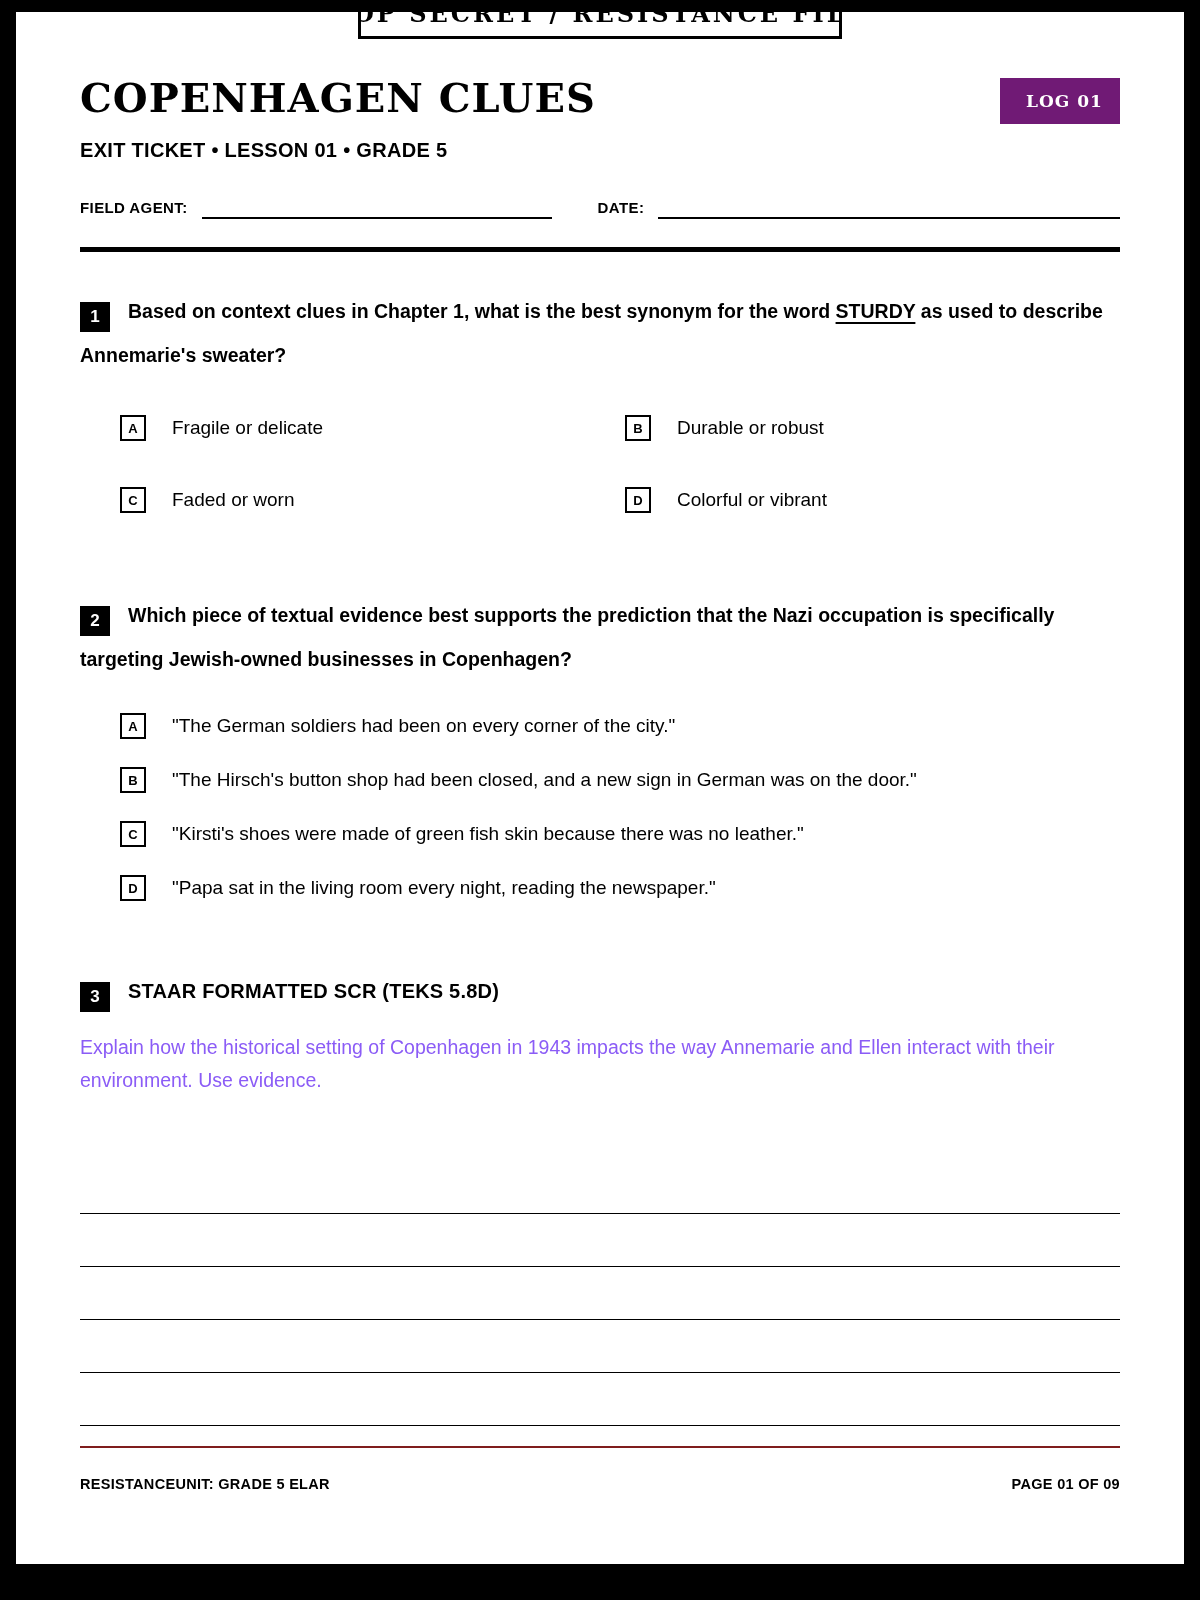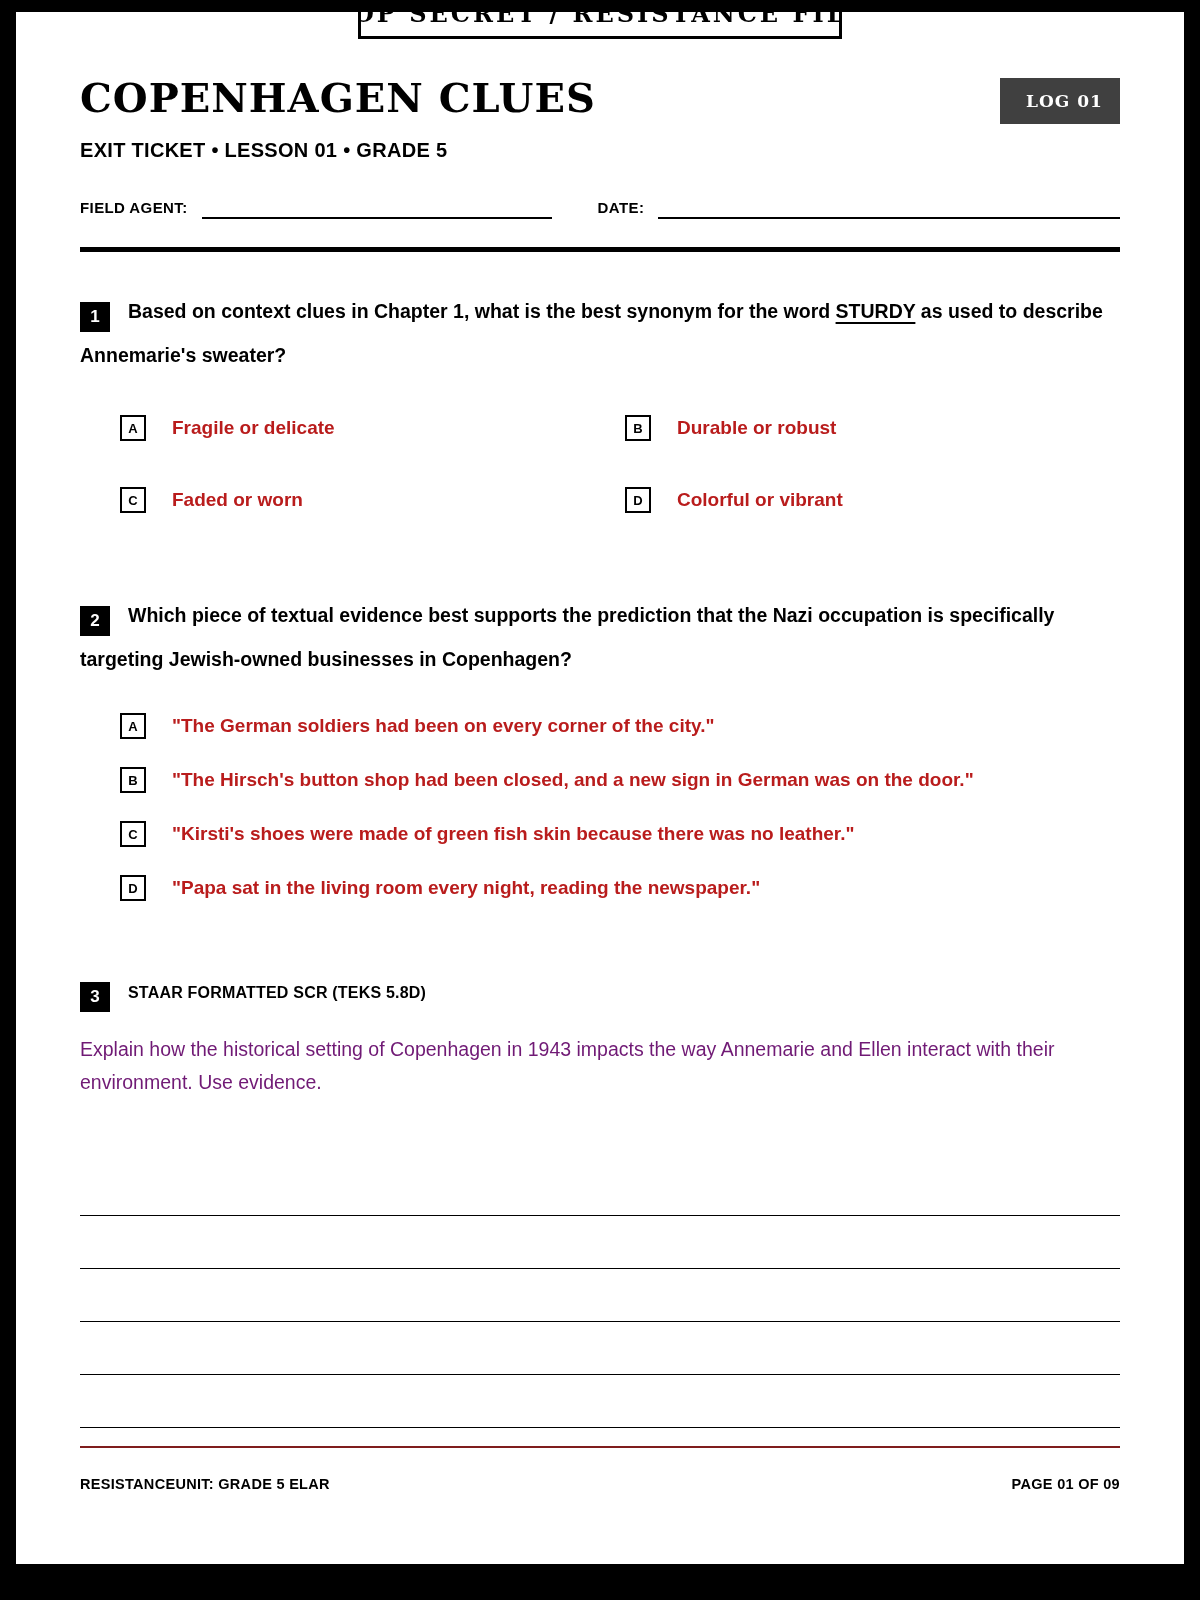--- a/index.html
+++ b/index.html
@@ -22,21 +22,21 @@
     font-family:"DejaVu Serif", serif; font-weight:700; font-size:24px;
     letter-spacing:3px; white-space:nowrap; margin-top:-13px;
   }
 
   .header-row{ padding-top:66px; display:flex; justify-content:space-between; align-items:flex-start; }
   .title{
     font-family:"DejaVu Serif", serif; font-weight:700; font-size:40px;
     letter-spacing:1px; line-height:1;
   }
   .badge{
-    background:#404040; color:#fff; width:120px; height:46px;
+    background:#701a75; color:#fff; width:120px; height:46px;
     display:flex; align-items:center; justify-content:center;
     font-family:"DejaVu Serif", serif; font-weight:700; font-size:17px; letter-spacing:1px;padding-left:9px;
   }
   .subtitle{ margin-top:15px; font-size:20px; font-weight:700; letter-spacing:.3px; }
 
   .agent-row{ margin-top:37px; display:flex; }
   .field-lbl{ font-size:15px; font-weight:700; letter-spacing:.4px; }
   .blank{ border-bottom:2px solid #000; height:20px; display:inline-block; }
   .blank-agent{ width:350px; margin:0 46px 0 14px; }
   .blank-date{ flex:1; margin-left:14px; }
@@ -59,27 +59,27 @@
   .opt-grid{
     margin-top:36px; padding-left:40px;
     display:grid; grid-template-columns:505px auto; row-gap:42px;
   }
   .opt{ display:flex; align-items:center; gap:26px; }
   .opt-box{
     flex:0 0 auto; width:26px; height:26px; border:2px solid #000;
     display:flex; align-items:center; justify-content:center;
     font-size:13px; font-weight:700;
   }
-  .opt-text{ font-size:19px; color:#b91c1c; line-height:30px;font-weight:bold; }
+  .opt-text{ font-size:19px; color:#000000; line-height:30px; }
 
   .opt-list{ margin-top:30px; padding-left:40px; display:flex; flex-direction:column; gap:24px; }
   .opt-list .opt-text{ max-width:900px; }
 
-  .q3-head{ font-size:16px; font-weight:700; letter-spacing:.2px; }
-  .q3-body{ margin-top:18px; font-size:19.5px; line-height:33px; color:#701a75; max-width:985px; }
+  .q3-head{ font-size:20px; font-weight:700; letter-spacing:.2px; }
+  .q3-body{ margin-top:18px; font-size:19.5px; line-height:33px; color:#8b5cf6; max-width:985px; }
 
   .write-lines{ margin-top:64px; }
   .answer-line{ height:53px; border-bottom:1.5px solid #000; }
 
   .footer{
     position:absolute; left:64px; right:64px; bottom:72px;
     border-top:2px solid #7f1d1d; padding-top:28px;
     display:flex; justify-content:space-between;
     font-size:14.5px; font-weight:700; letter-spacing:.3px;
   }

